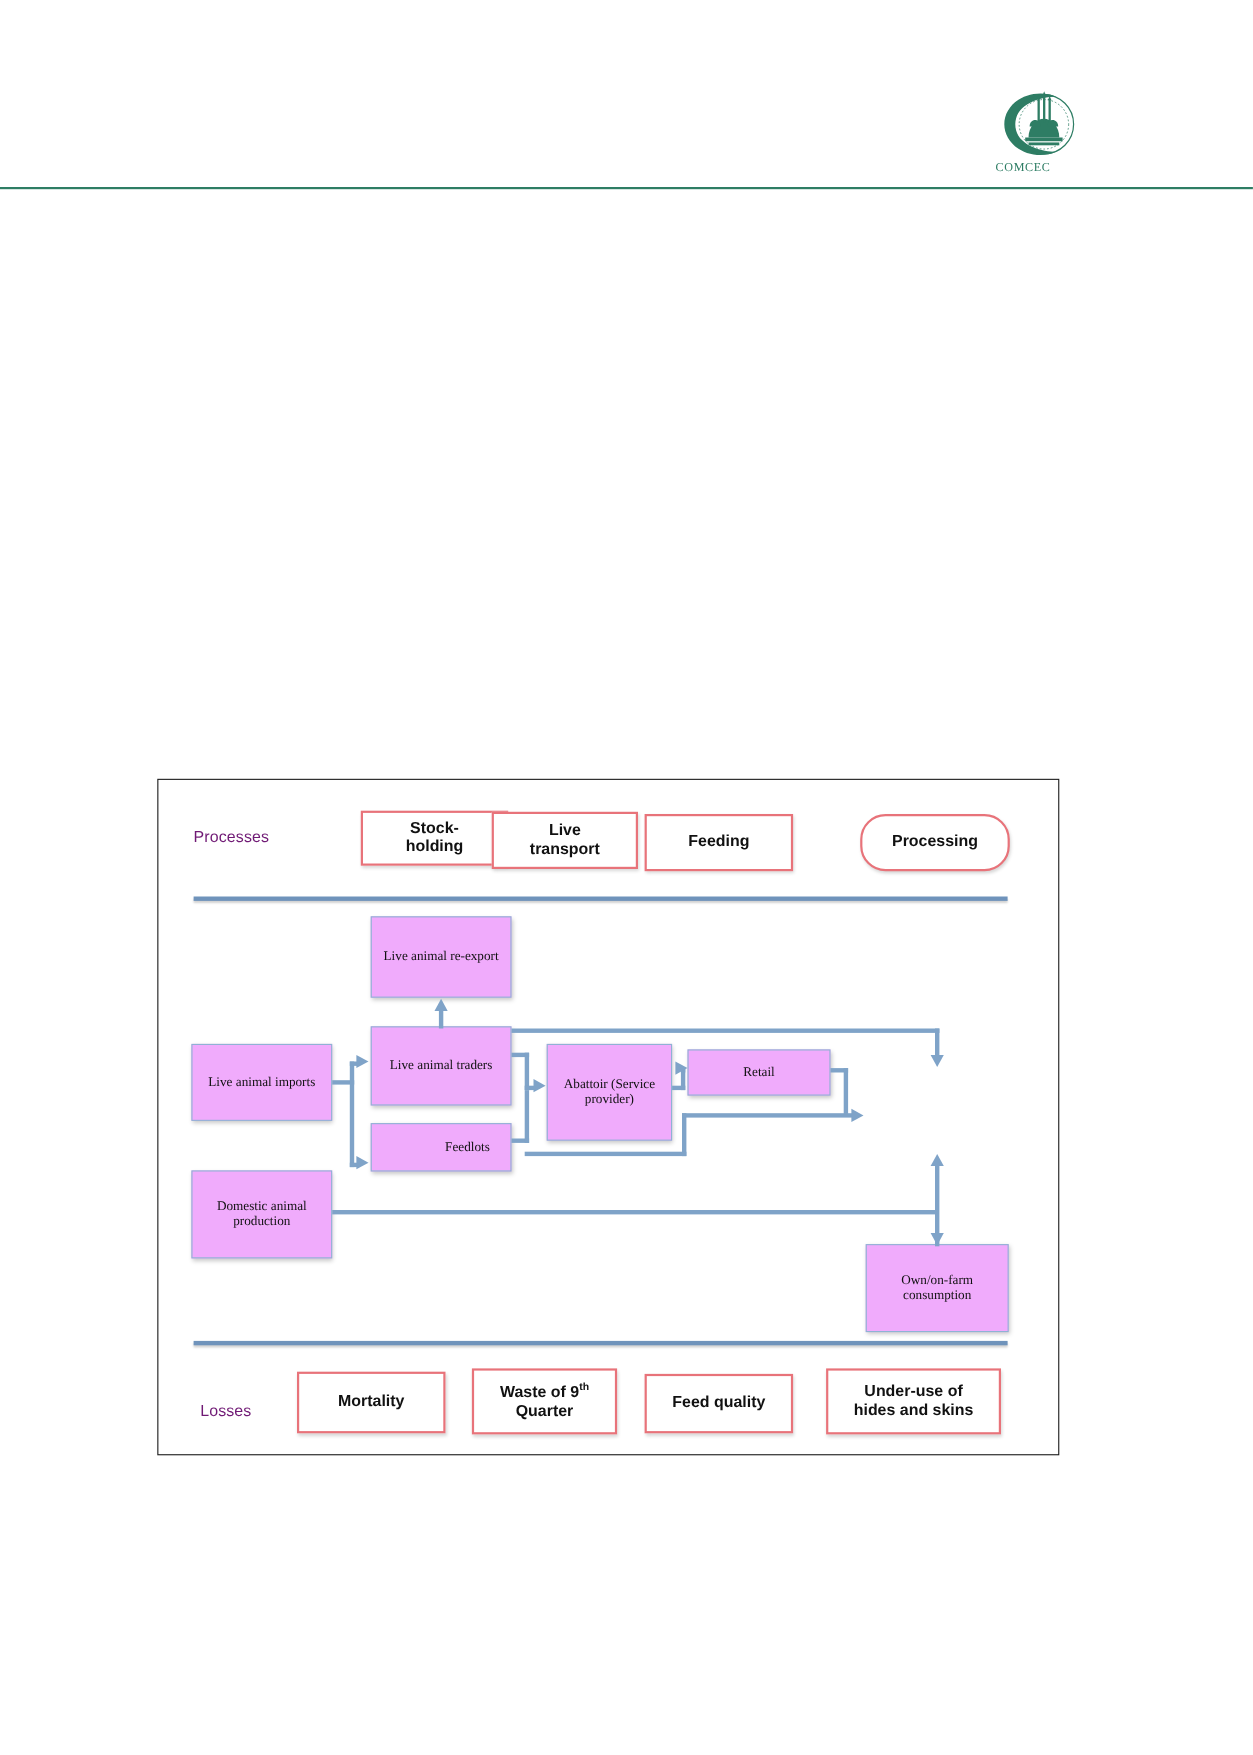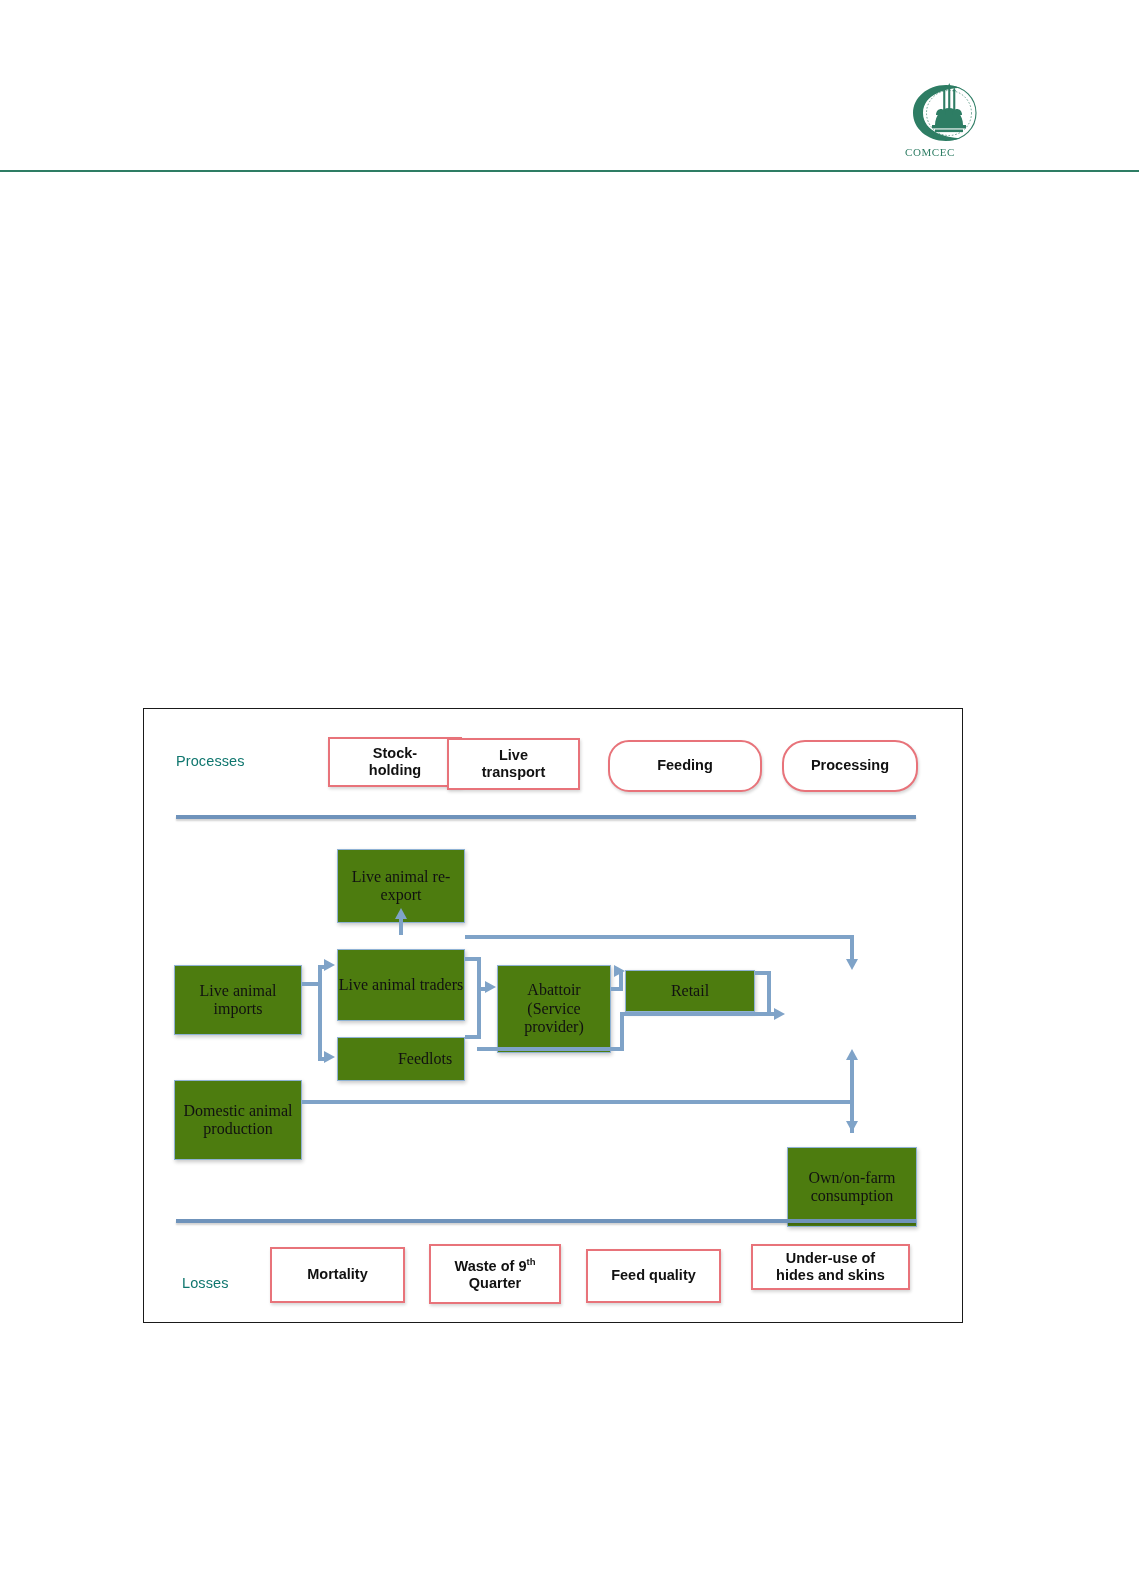--- a/index.html
+++ b/index.html
@@ -58,21 +58,21 @@
     height: 615px;
     border: 1.6px solid #1a1a1a;
     background: #ffffff;
     box-sizing: border-box;
   }
 
   .row-label {
     position: absolute;
     font-family: "Liberation Sans", sans-serif;
     font-size: 14.5px;
-    color: #0f766e;
+    color: #701a75;
     letter-spacing: 0.1px;
     white-space: nowrap;
   }
 
   
   .red-box {
     position: absolute;
     border: 2px solid #e8737a;
     background: #ffffff;
     box-sizing: border-box;
@@ -86,32 +86,31 @@
     color: #111111;
     line-height: 1.2;
     box-shadow: 1px 2px 3px rgba(0,0,0,0.16);
   }
   .red-box sup { font-size: 9.5px; vertical-align: super; }
 
   
   .flow-box {
     position: absolute;
     border: 1.2px solid #8fb2d4;
-    background: #4d7c0f;
+    background: #f0abfc;
     box-sizing: border-box;
     display: flex;
     align-items: center;
     justify-content: center;
     text-align: center;
     font-family: "Liberation Serif", serif;
-    font-size: 16px;
+    font-size: 12px;
     color: #111111;
     line-height: 1.15;
     box-shadow: 1px 2px 4px rgba(0,0,0,0.22);
-    margin-top: 16px;
   }
 
   
   .divider {
     position: absolute;
     height: 4px;
     background: #6f93bb;
     box-shadow: 0 2px 2px rgba(0,0,0,0.18);
   }
 
@@ -189,21 +188,21 @@
     </div>
   </div>
 
   <div class="red-box" style="left:303px; top:29px; width:133px; height:52px;">
     <div>
       <span>Live</span><br>
       <span>transport</span>
     </div>
   </div>
 
-  <div class="red-box" style="left:464px; top:31px; width:154px; height:52px;border-radius:21px;">
+  <div class="red-box" style="left:442px; top:31px; width:135px; height:52px;">
     <span>Feeding</span>
   </div>
 
   <div class="red-box" style="left:638px; top:31px; width:136px; height:52px;border-radius:23px;">
     <span>Processing</span>
   </div>
 
   <div class="divider" style="left:32px; top:106px; width:740px;"></div>
 
   <div class="flow-box" style="left:193px; top:124px; width:128px; height:74px;">
@@ -291,20 +290,20 @@
     <div>
       <span>Waste of 9</span><sup>th</sup><br>
       <span>Quarter</span>
     </div>
   </div>
 
   <div class="red-box" style="left:442px; top:540px; width:135px; height:54px;">
     <span>Feed quality</span>
   </div>
 
-  <div class="red-box" style="left:607px; top:535px; width:159px; height:46px;">
+  <div class="red-box" style="left:607px; top:535px; width:159px; height:60px;">
     <div>
       <span>Under-use of</span><br>
       <span>hides and skins</span>
     </div>
   </div>
 
 </div>
 
 </body></html>

